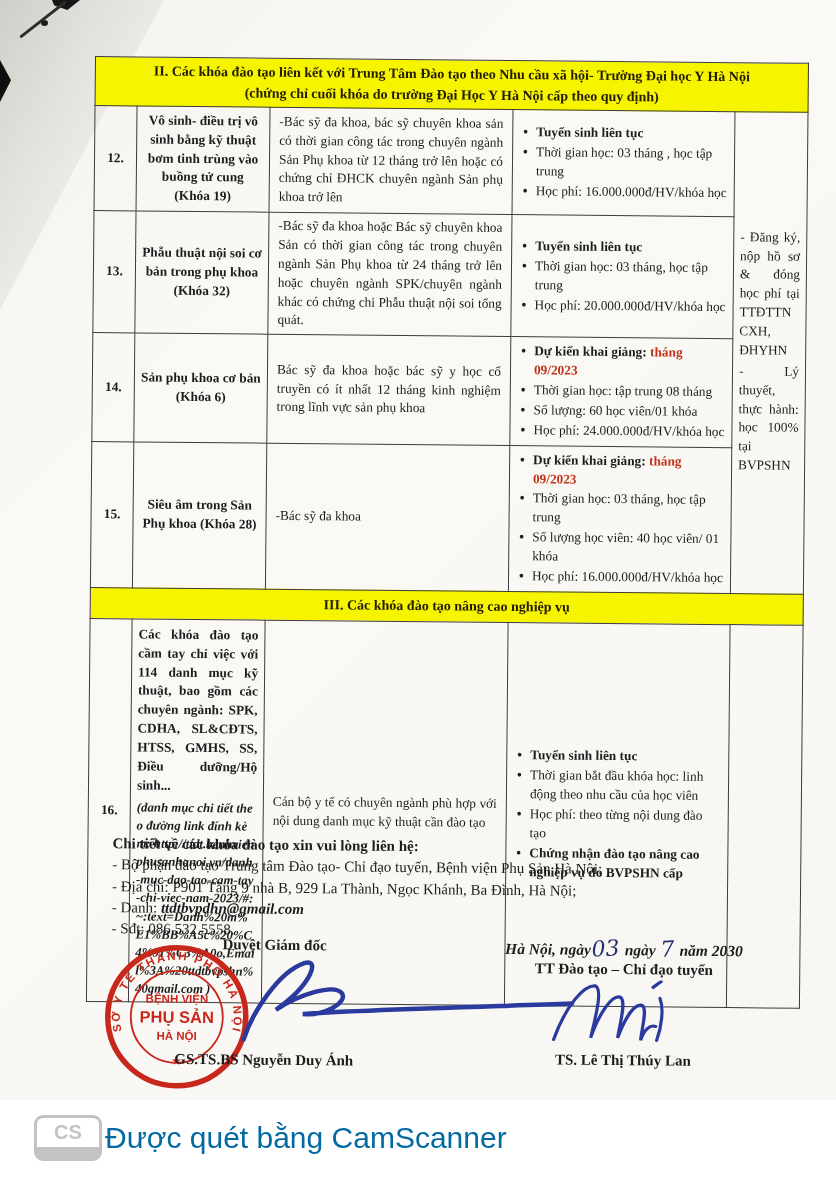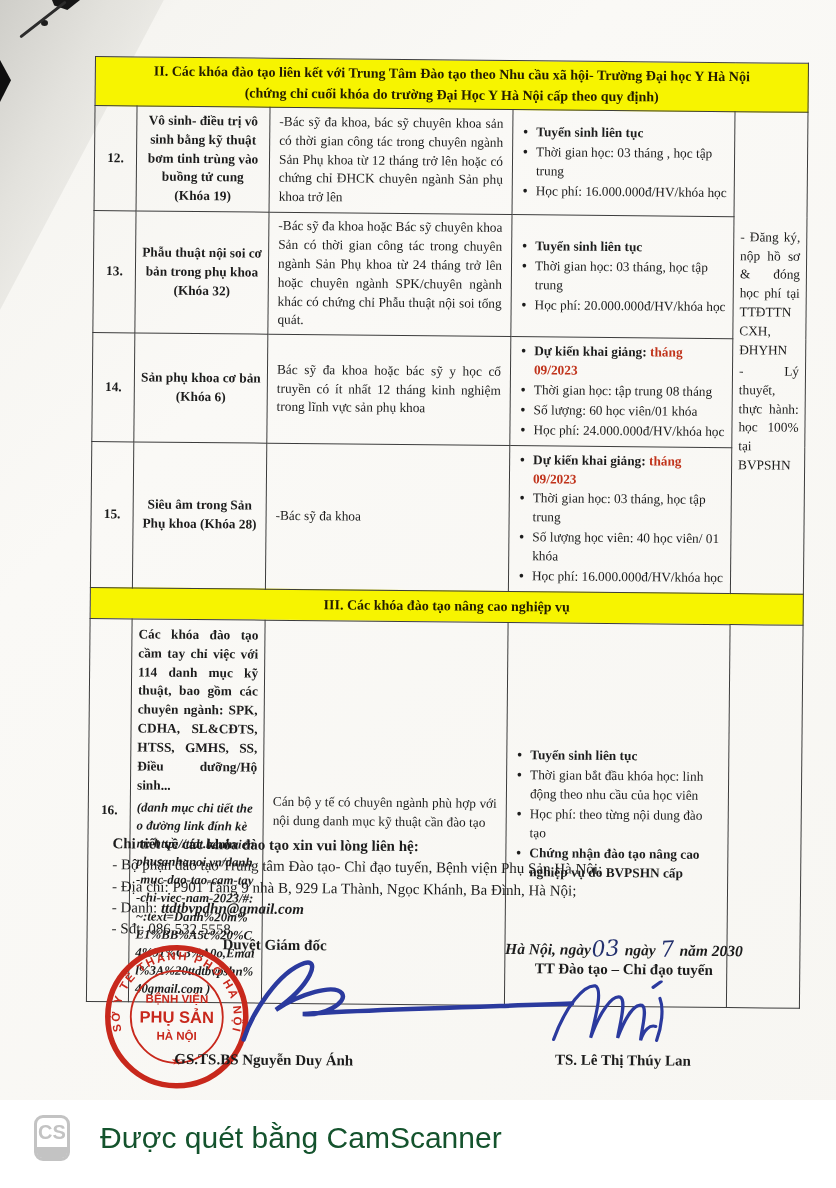--- a/index.html
+++ b/index.html
@@ -62,27 +62,27 @@
   .hand { display:inline-block; font-family:"DejaVu Serif",serif; font-style:italic; font-weight:400;
     font-size:22px; color:#23306e; transform:rotate(-4deg); margin:0 1px; position:relative; top:1px; }
   .sig-right-title { font-weight:bold; font-size:15px; margin-top:1px; }
   .sig-right-ink { width:172px; height:70px; margin:2px auto 0; display:block; }
   .sig-right-name { font-weight:bold; font-size:15px; margin-top:2px; }
 
   
   .scanner-bar { position:absolute; left:0; top:1100px; width:836px; height:88px; background:#ffffff;
     display:flex; align-items:flex-start; padding:15px 0 0 34px;
     font-family:"Liberation Sans","DejaVu Sans",sans-serif; }
-  .cs-logo { position:relative; width:36px; height:46px; border:3px solid #c3c3c3; border-radius:9px;
+  .cs-logo { position:relative; width:68px; height:46px; border:3px solid #c3c3c3; border-radius:9px;
     flex:0 0 auto; }
   .cs-logo .cs-txt { position:absolute; left:0; right:0; top:3px; text-align:center;
     font-weight:bold; font-size:20px; color:#c3c3c3; }
   .cs-logo .cs-bar { position:absolute; left:0; right:0; bottom:0; height:11px; background:#c3c3c3;
     border-radius:0 0 5px 5px; }
-  .scanner-text { margin-left:30px; font-size:30px; color:#14532d; line-height:46px; white-space:nowrap; }
+  .scanner-text { margin-left:3px; font-size:30px; color:#0369a1; line-height:46px; white-space:nowrap; }
 </style>
 </head>
 <body>
 
 <div class="page">
 
   <div class="artifact-shade"></div>
   <div class="artifact-mark-top"></div>
   <div class="artifact-dot"></div>
   <div class="artifact-wedge"></div>

